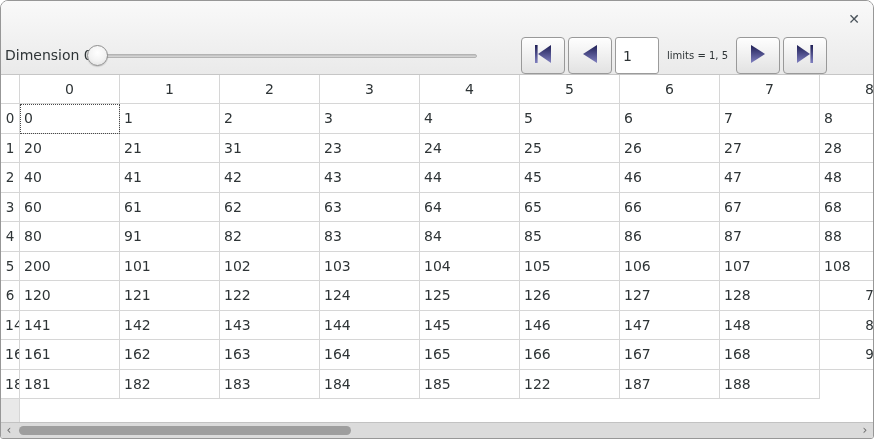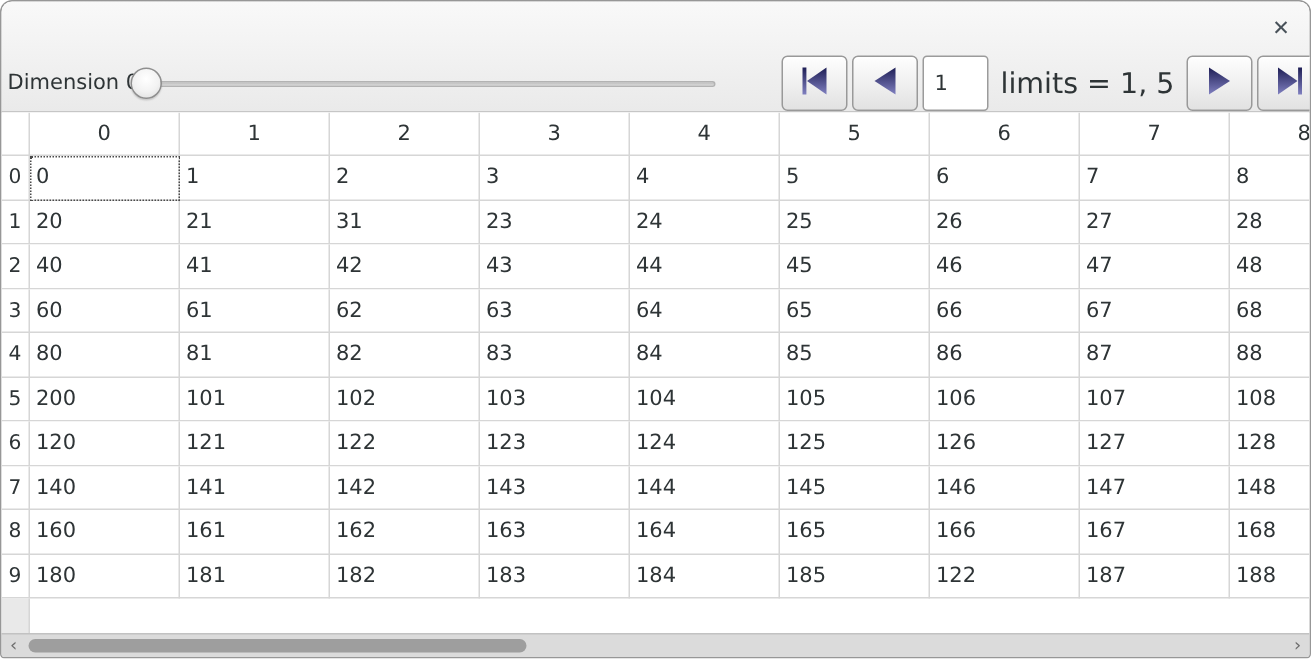--- a/index.html
+++ b/index.html
@@ -61,21 +61,21 @@
   }
   .nav-entry {
     width: 44px; height: 37px;
     border: 1px solid #9b9b9b; border-radius: 3px;
     background: #ffffff;
     font-family: "DejaVu Sans", "Liberation Sans", sans-serif;
     font-size: 14px; color: #2e3436;
     padding: 0 7px; margin-right: 2px;
   }
   .limits-label {
-    font-size: 19px; color: #2e3436;
+    font-size: 10px; color: #2e3436;
     padding: 0 6px 0 6px; white-space: nowrap;
     margin-right: 2px;
   }
 
   
   .sheet-wrap {
     position: absolute; top: 74px; left: 0; right: 0; bottom: 16px;
     overflow: hidden; background: #ffffff;
   }
   .sheet {
@@ -250,21 +250,21 @@
         <div class="cell">61</div>
         <div class="cell">62</div>
         <div class="cell">63</div>
         <div class="cell">64</div>
         <div class="cell">65</div>
         <div class="cell">66</div>
         <div class="cell">67</div>
         <div class="cell">68</div>
         <div class="rowhdr">4</div>
         <div class="cell">80</div>
-        <div class="cell">81</div>
+        <div class="cell">91</div>
         <div class="cell">82</div>
         <div class="cell">83</div>
         <div class="cell">84</div>
         <div class="cell">85</div>
         <div class="cell">86</div>
         <div class="cell">87</div>
         <div class="cell">88</div>
         <div class="rowhdr">5</div>
         <div class="cell">200</div>
         <div class="cell">101</div>
@@ -272,21 +272,20 @@
         <div class="cell">103</div>
         <div class="cell">104</div>
         <div class="cell">105</div>
         <div class="cell">106</div>
         <div class="cell">107</div>
         <div class="cell">108</div>
         <div class="rowhdr">6</div>
         <div class="cell">120</div>
         <div class="cell">121</div>
         <div class="cell">122</div>
-        <div class="cell">123</div>
         <div class="cell">124</div>
         <div class="cell">125</div>
         <div class="cell">126</div>
         <div class="cell">127</div>
         <div class="cell">128</div>
         <div class="rowhdr">7</div>
         <div class="cell">140</div>
         <div class="cell">141</div>
         <div class="cell">142</div>
         <div class="cell">143</div>

